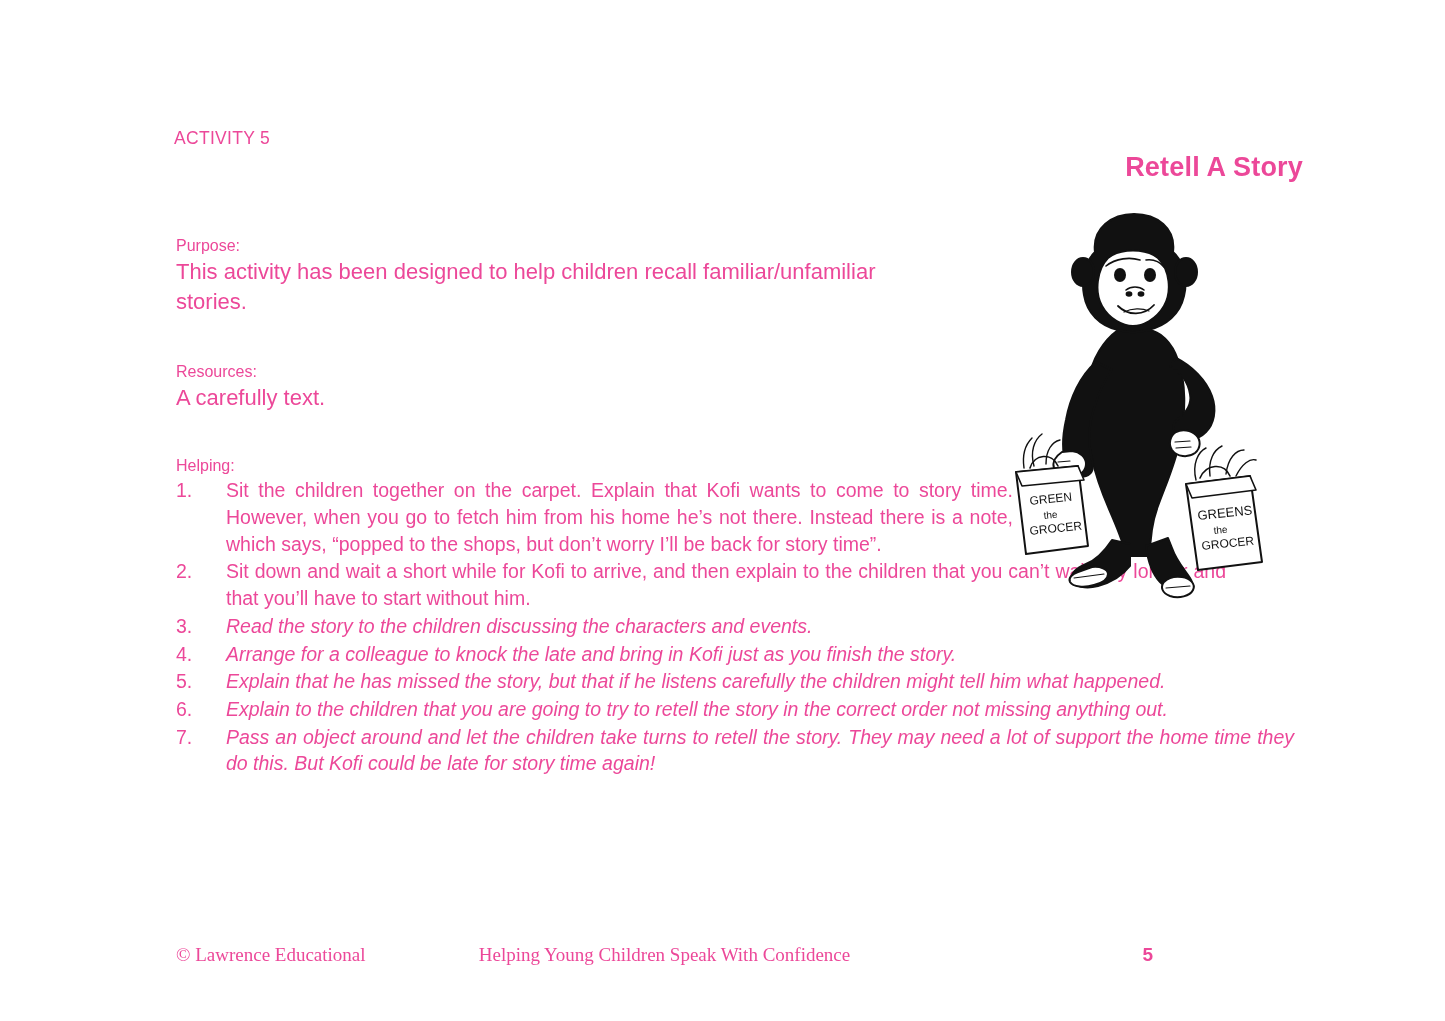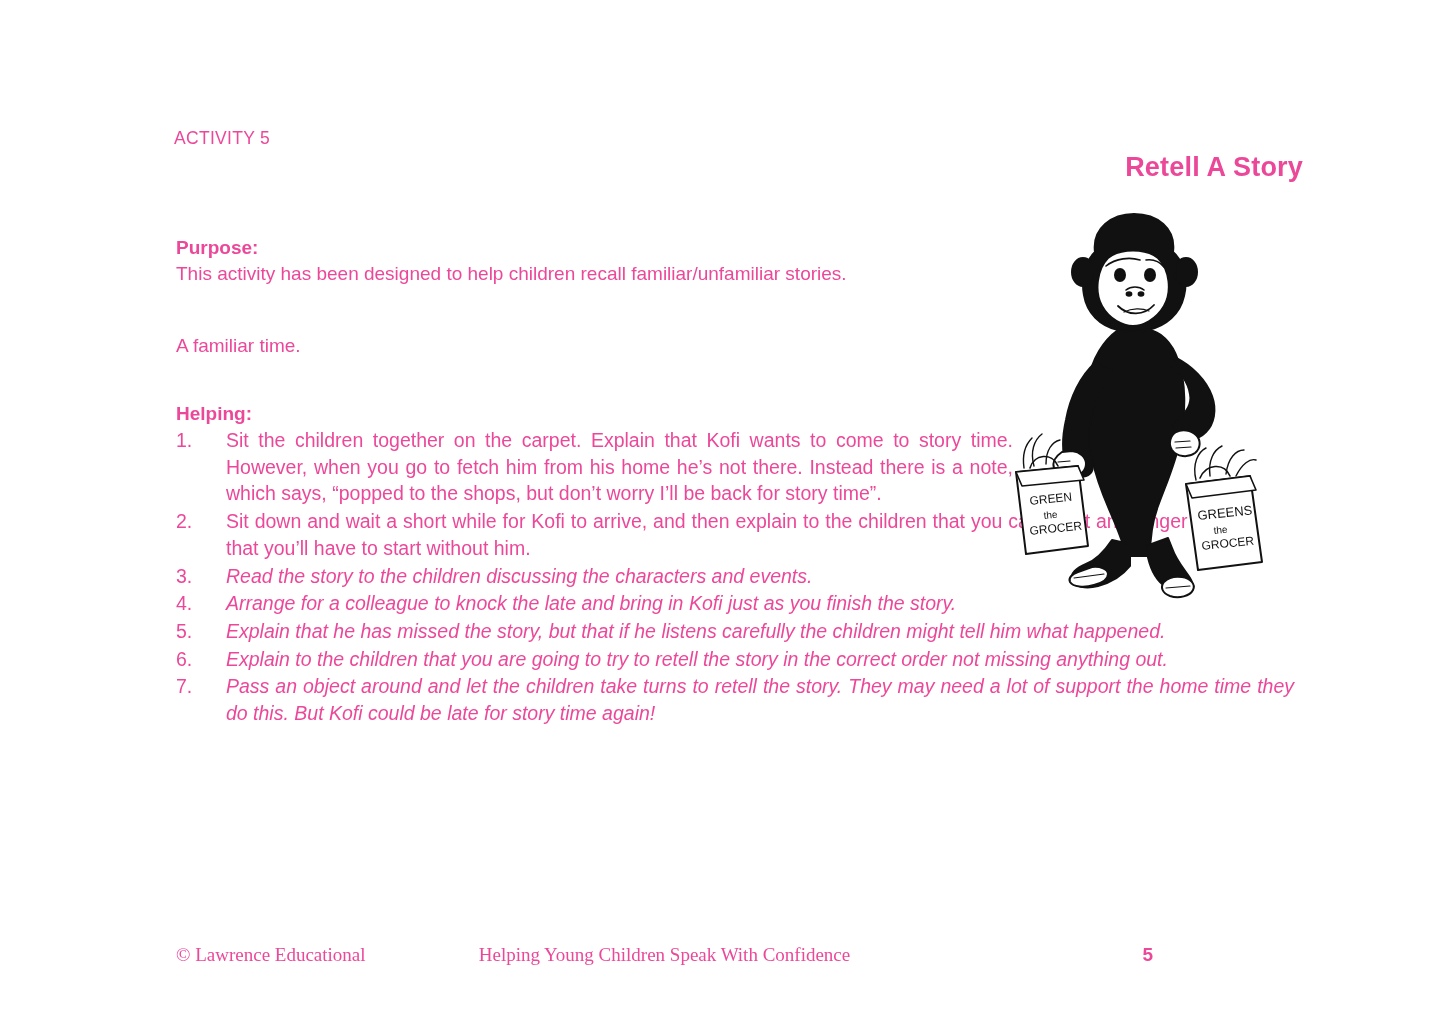--- a/index.html
+++ b/index.html
@@ -40,26 +40,26 @@
   .body-col {
     position: absolute;
     left: 176px;
     top: 237px;
     width: 1118px;
   }
   .section {
     margin-bottom: 0;
   }
   .section-heading {
-    font-size: 19px;
-    font-weight: bold;
+    font-size: 16px;
+    font-weight: normal;
     margin: 0 0 2px 0;
   }
   .section-body {
-    font-size: 19px;
+    font-size: 22px;
     line-height: 1.37;
     margin: 0;
     max-width: 760px;
   }
   .gap-lg { height: 46px; }
   .gap-md { height: 44px; }
 
   
   ol.process-list {
     list-style: none;
@@ -136,21 +136,22 @@
   <div class="body-col">
 
     <div class="section">
       <p class="section-heading">Purpose:</p>
       <p class="section-body">This activity has been designed to help children recall familiar/unfamiliar stories.</p>
     </div>
 
     <div class="gap-lg"></div>
 
     <div class="section">
-      <p class="section-body">A familiar time.</p>
+      <p class="section-heading">Resources:</p>
+      <p class="section-body">A carefully text.</p>
     </div>
 
     <div class="gap-md"></div>
 
     <div class="section">
       <p class="section-heading">Helping:</p>
       <ol class="process-list">
         <li>
           <span class="num">1.</span>
           <span class="just w-narrow" style="display:block">Sit the children together on the carpet. Explain that Kofi wants to come to story time. However, when you go to fetch him from his home he’s not there. Instead there is a note, which says, “popped to the shops, but don’t worry I’ll be back for story time”.</span>

